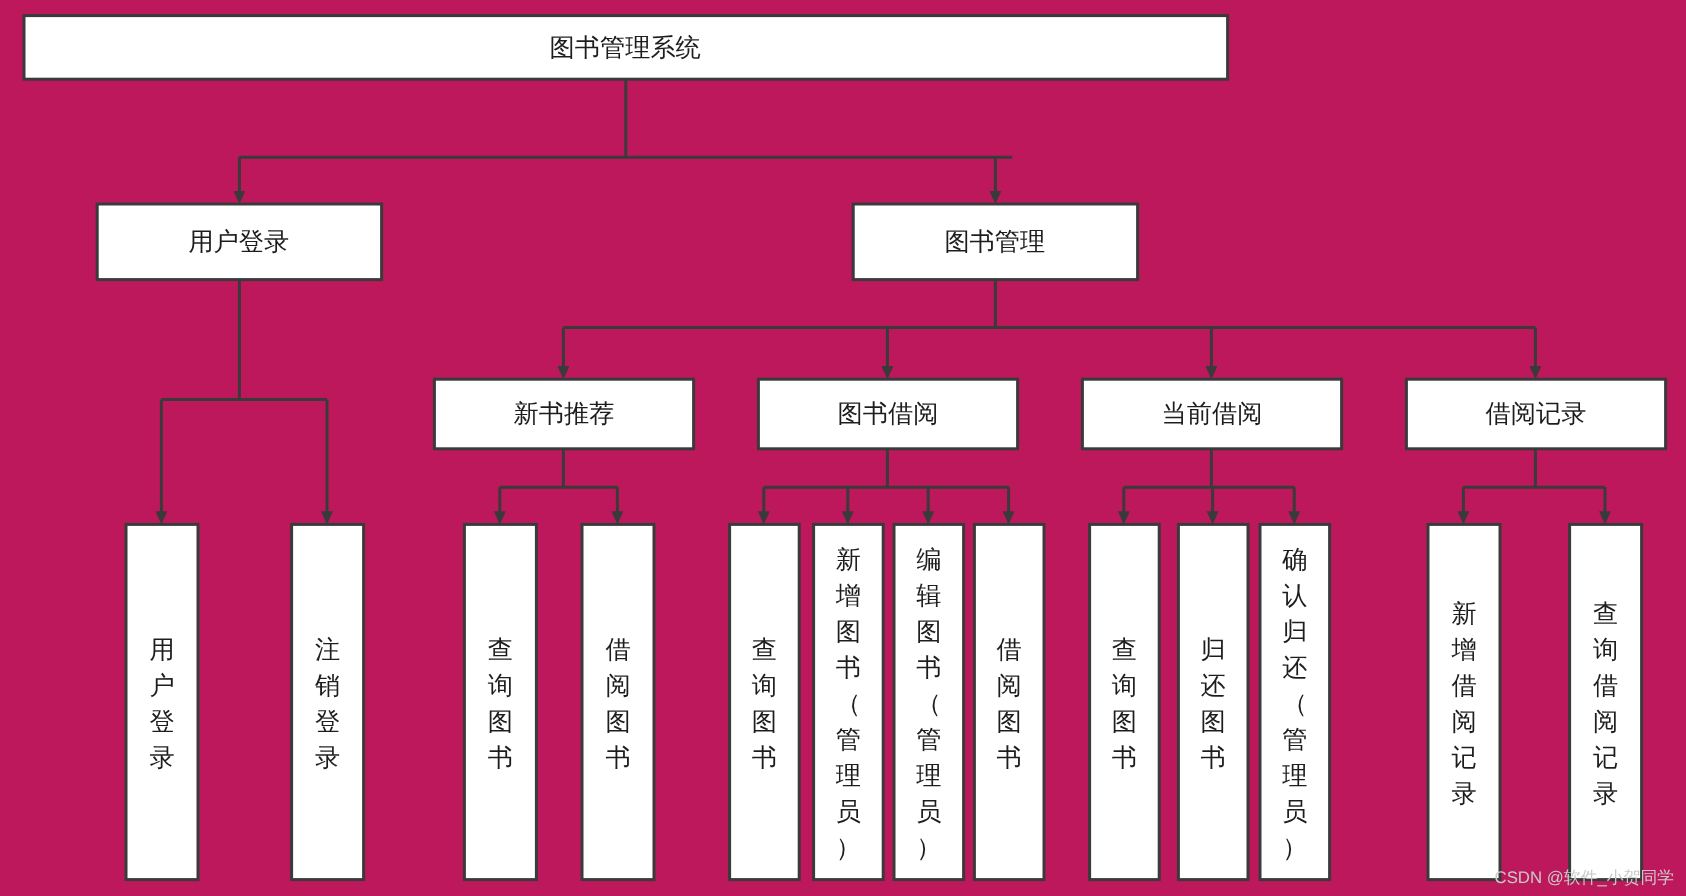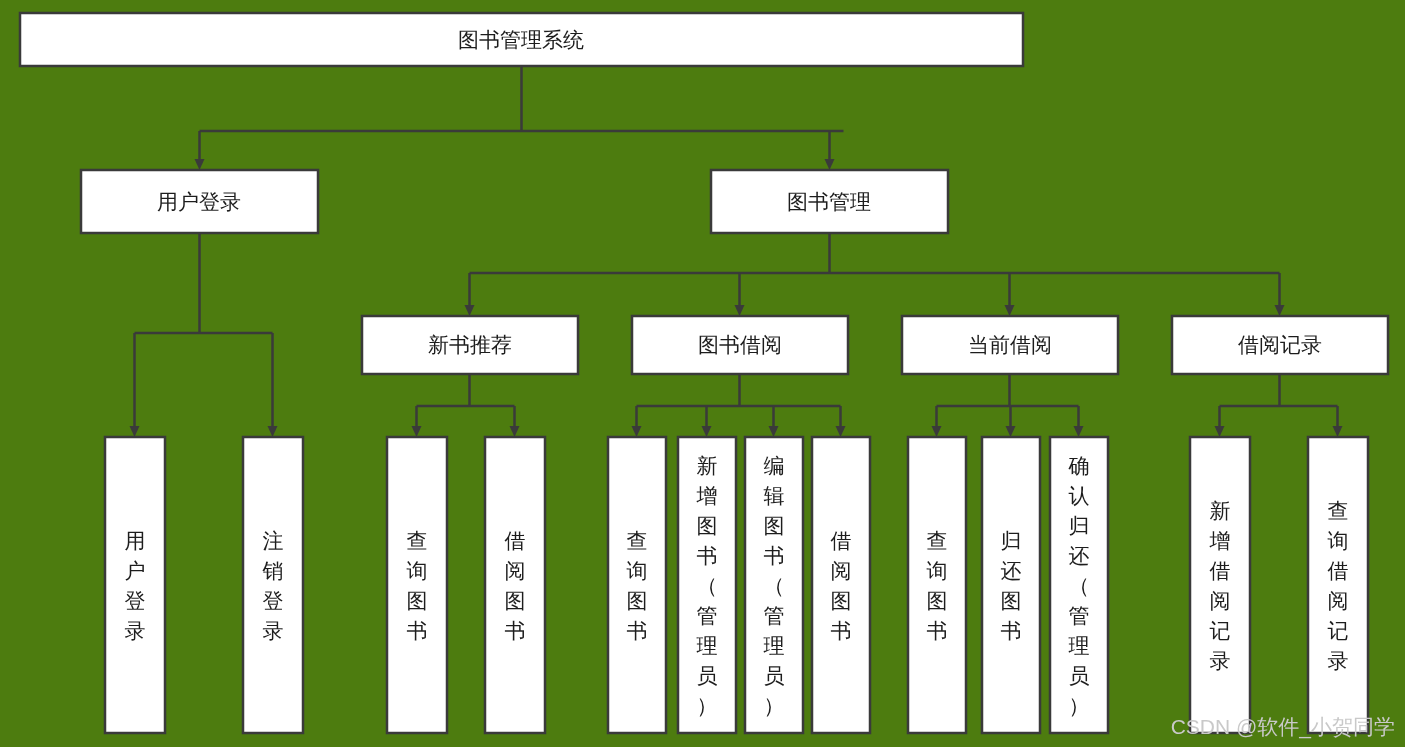--- a/index.html
+++ b/index.html
@@ -7,21 +7,21 @@
     padding: 0;
     background: #ffffff;
   }
   body {
     font-family: "Liberation Sans", "DejaVu Sans", sans-serif;
   }
   #canvas {
     position: relative;
     width: 1405px;
     height: 747px;
-    background: #4d7c0f;
+    background: #be185d;
     overflow: hidden;
   }
   svg#diagram {
     position: absolute;
     left: 0;
     top: 0;
     width: 1405px;
     height: 747px;
     display: block;
   }
@@ -51,21 +51,21 @@
   }
   .arrow-head {
     fill: #3a3a3a;
     stroke: none;
   }
   .watermark {
     position: absolute;
     right: 10px;
     bottom: 6px;
     color: #c9c9c9;
-    font-size: 21px;
+    font-size: 14px;
     font-family: "Liberation Sans", "DejaVu Sans", sans-serif;
     white-space: nowrap;
     pointer-events: none;
     user-select: none;
   }
 </style>
 </head>
 <body>
 
 <div id="canvas">

